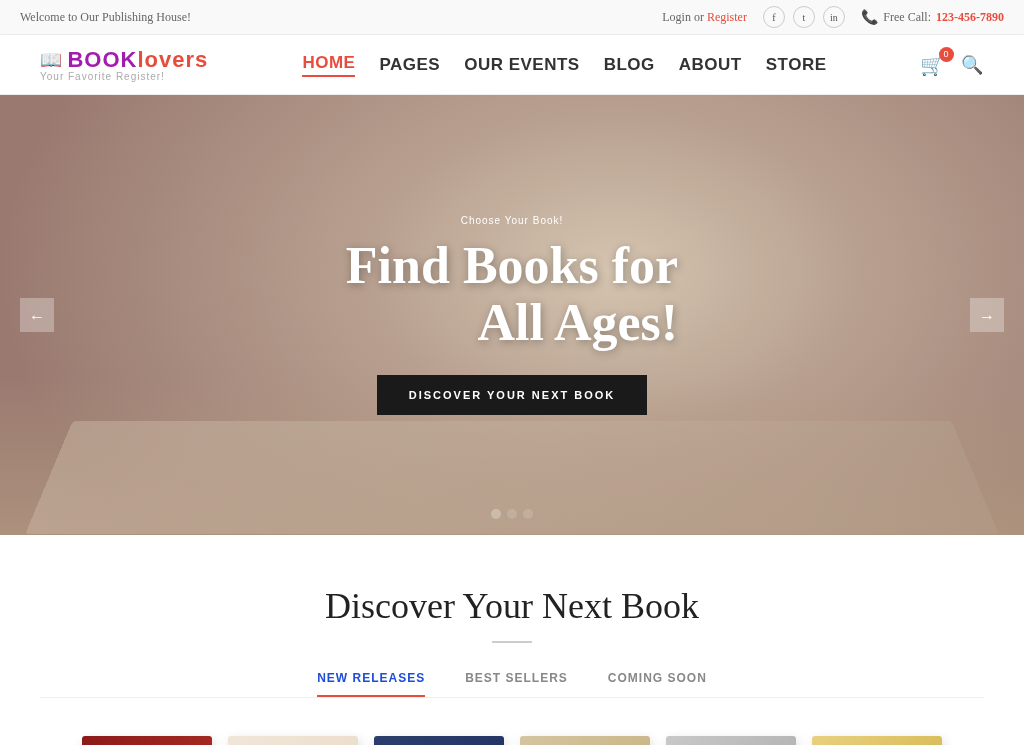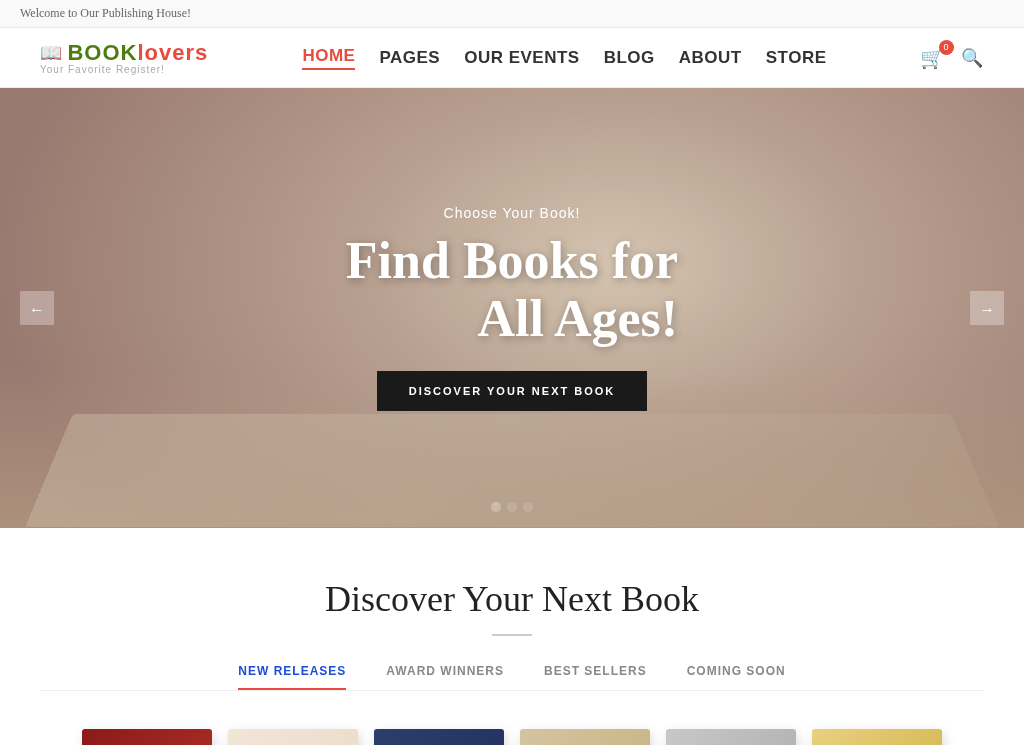--- a/index.html
+++ b/index.html
@@ -57,21 +57,21 @@
     }
     .logo-icon { color: #e74c3c; font-size: 18px; }
     .logo-text {
       font-size: 22px;
       font-weight: bold;
       color: #222;
       font-family: Arial, sans-serif;
       text-transform: uppercase;
       letter-spacing: 1px;
     }
-    .logo-text span { color: #4d7c0f; }
+    .logo-text span { color: #a21caf; }
     .logo-sub {
       font-size: 10px;
       color: #aaa;
       letter-spacing: 1px;
       margin-top: -2px;
       font-family: Arial, sans-serif;
     }
     nav {
       display: flex;
       align-items: center;
@@ -133,21 +133,21 @@
       background:
         radial-gradient(ellipse 60% 90% at 60% 40%, #d4c4b0 0%, #b8a090 40%, #9a7a70 100%);
     }
     .hero-content {
       position: relative;
       z-index: 10;
       text-align: center;
       color: #fff;
     }
     .hero-sub {
-      font-size: 14px;
+      font-size: 10px;
       font-family: Arial, sans-serif;
       letter-spacing: 1px;
       margin-bottom: 11px;
       color: #fff;
       text-align: center;
     }
     .hero-title {
       font-size: 52px;
       font-weight: bold;
       line-height: 1.1;
@@ -299,20 +299,37 @@
       align-items: center;
       justify-content: center;
       padding: 8px;
     }
   </style>
 </head>
 <body>
 
 <div class="top-bar">
   <span>Welcome to Our Publishing House!</span>
+  <div class="top-bar-right">
+    <span class="auth">
+      <a href="#">Login</a>
+      <span> or </span>
+      <a href="#" class="register">Register</a>
+    </span>
+    <div class="social-icons">
+      <div class="social-icon">f</div>
+      <div class="social-icon">t</div>
+      <div class="social-icon">in</div>
+    </div>
+    <div class="phone-area">
+      <span class="phone-icon">📞</span>
+      <span>Free Call:</span>
+      <span class="phone-num">123-456-7890</span>
+    </div>
+  </div>
 </div>
 
 <header class="header">
   <div class="logo">
     <div class="logo-main">
       <span class="logo-icon">📖</span>
       <span class="logo-text">
         <span>BOOK</span><span style="color:#e74c3c;text-transform:lowercase">lovers</span>
       </span>
     </div>
@@ -361,21 +378,20 @@
     <div class="dot"></div>
   </div>
 </div>
 
 <div class="section">
   <h2 class="section-title">Discover Your Next Book</h2>
   <div class="section-divider"></div>
 
   <div class="tabs">
     <span class="tab active">NEW RELEASES</span>
-    <span class="tab">AWARD WINNERS</span>
     <span class="tab">BEST SELLERS</span>
     <span class="tab">COMING SOON</span>
   </div>
 
   <div class="books-row">
 
     <div class="book-card">
       <div class="book-cover book-cover-1">
         <div class="book-title-overlay">
           

